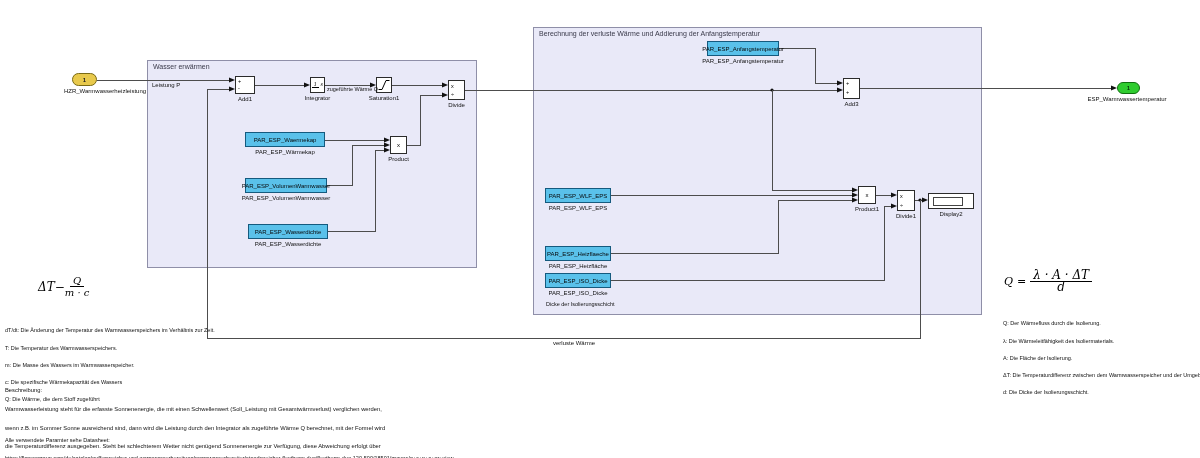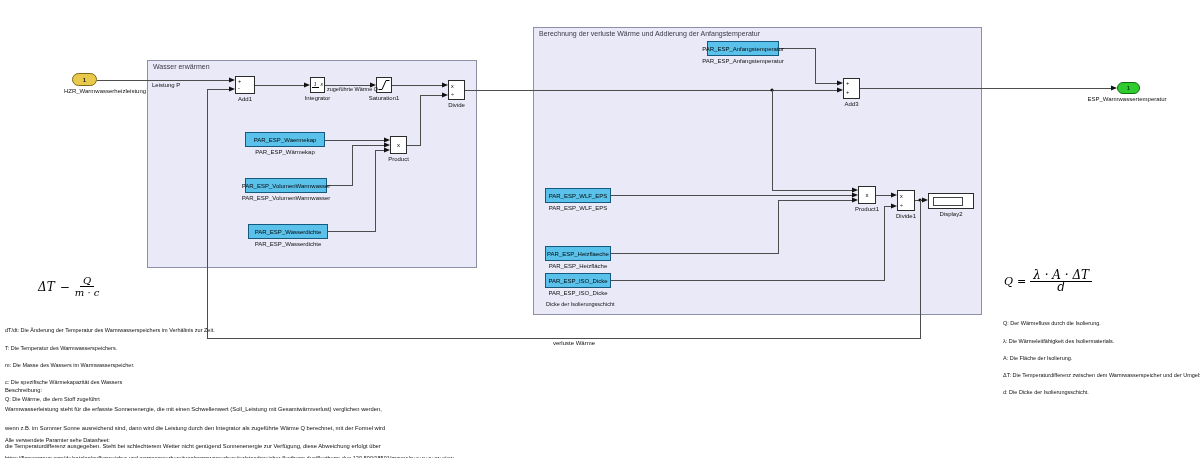--- a/index.html
+++ b/index.html
@@ -81,21 +81,21 @@
 
   
   .siglabel{position:absolute;font-size:5.5px;color:#111;z-index:3;white-space:nowrap;}
   #lbl-leistung{left:152px;top:82px;font-size:6px;}
   #lbl-zugefuehrt{left:327px;top:86px;}
   #lbl-verluste{left:553px;top:340px;font-size:6px;}
 
   
   .formula{position:absolute;display:flex;align-items:center;font-family:"DejaVu Serif","Liberation Serif",serif;
            font-style:italic;color:#000;z-index:3;}
-  #formula-left{left:38px;top:275px;font-size:12px;gap:5px;}
+  #formula-left{left:38px;top:275px;font-size:12px;}
   #formula-right{left:1004px;top:270px;font-size:11px;gap:4px;}
   .frac{display:inline-flex;flex-direction:column;align-items:center;font-size:10px;line-height:11px;}
   .frac .num{border-bottom:1px solid #000;padding:0 3px;}
   #formula-right .frac{font-size:12px;line-height:10.5px;}
 
   
   .note{position:absolute;font-size:5.5px;line-height:5.7px;color:#111;white-space:pre;z-index:3;}
   #notes-left{left:5px;top:317px;}
   #beschreibung{left:5px;top:375px;font-size:5.8px;line-height:6.2px;}
   #datasheet{left:5px;top:427px;}

